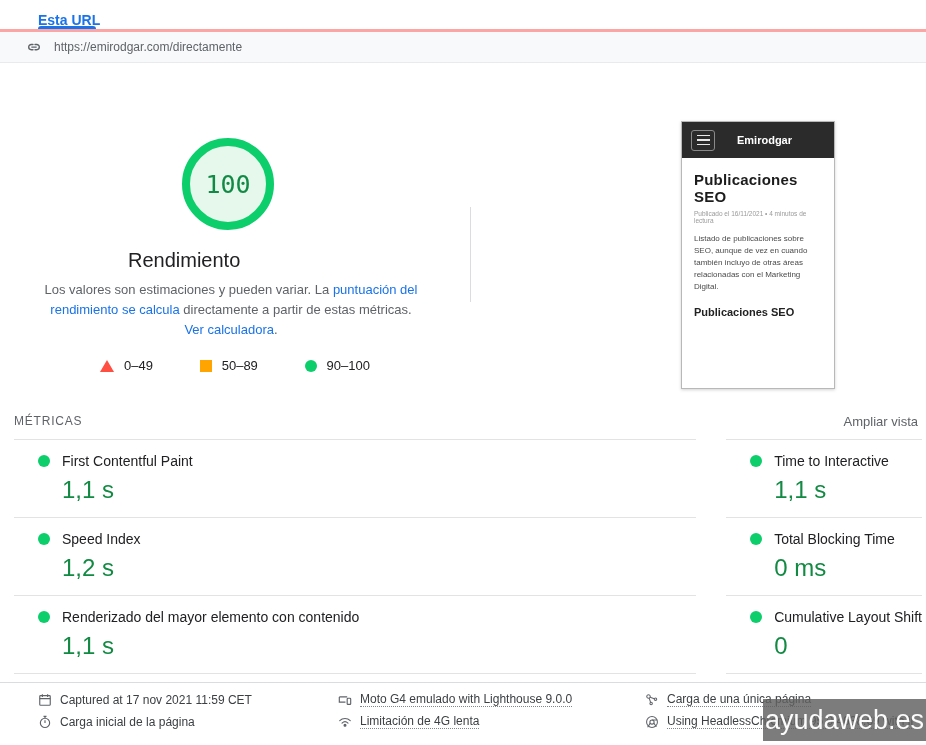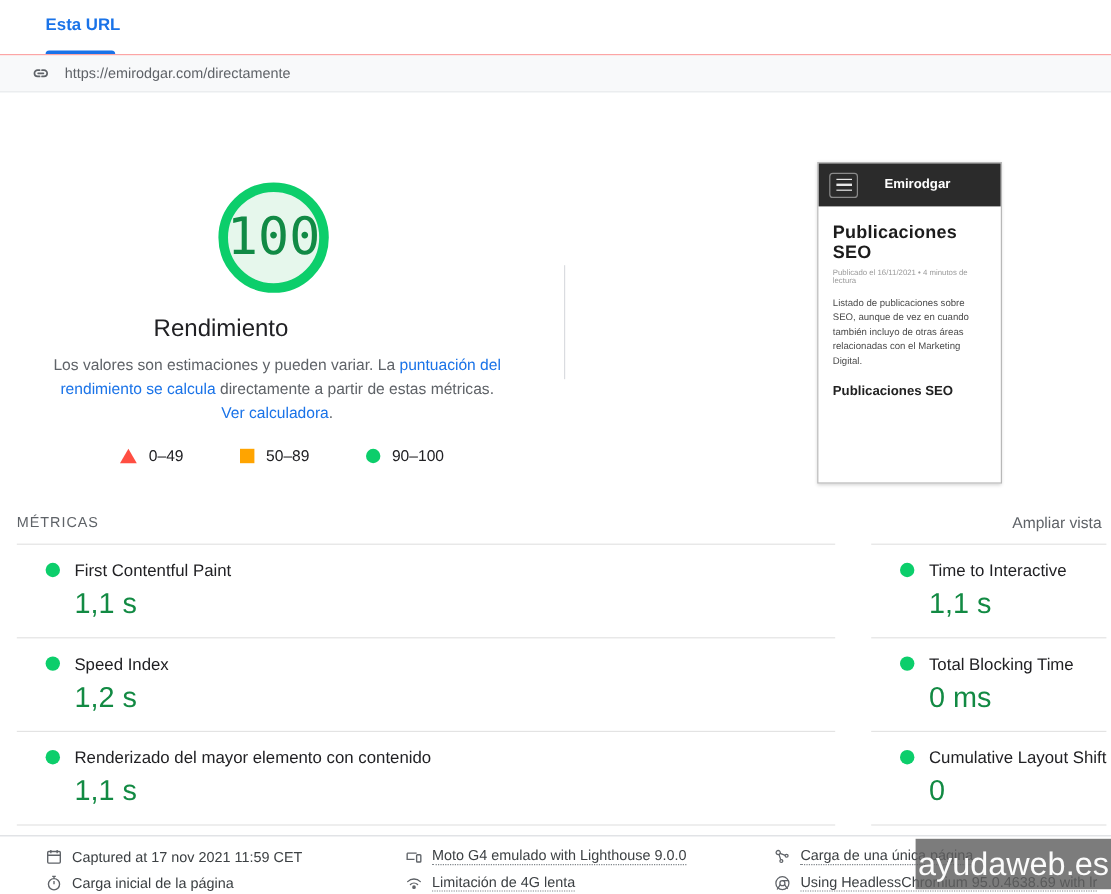--- a/index.html
+++ b/index.html
@@ -1,32 +1,32 @@
 <!DOCTYPE html>
 <html><head>
 <meta charset="utf-8">
 <style>
   * { margin:0; padding:0; box-sizing:border-box; }
   html,body { width:926px; height:745px; background:#fff; font-family:"Liberation Sans", sans-serif; overflow:hidden; position:relative; }
 
   
-  .tabbar { height:46px; border-bottom:1px solid #fca5a5; position:relative;padding-left:40px; }
+  .tabbar { height:32px; border-bottom:3px solid #fca5a5; position:relative;padding-left:40px; }
   .tab { position:absolute; left:38px; top:12px; font-size:14px; font-weight:bold; color:#1a73e8; cursor:pointer; }
   .tab-underline { position:absolute; left:38px; bottom:0; width:58px; height:3px; background:#1a73e8; border-radius:3px 3px 0 0; }
 
   
   .urlbar { height:31px; background:#f8f9fa; border-bottom:1px solid #e8eaed; display:flex; align-items:center; padding-left:26px; }
   .urlbar svg { flex:0 0 auto; }
   .urlbar a { font-size:12px; color:#5f6368; margin-left:12px; text-decoration:none; }
 
   
   .main { position:relative; height:346px; }
   .gauge { position:absolute; left:182px; top:75px; width:92px; height:92px; border-radius:50%;
            border:8px solid #0cce6b; background:#e6f7ec; display:flex; align-items:center; justify-content:center; }
-  .gauge .score { font-family:"DejaVu Sans Mono", monospace; font-size:43px; color:#118a45; }
+  .gauge .score { font-family:"DejaVu Sans Mono", monospace; font-size:25px; color:#118a45; }
   .gauge-label { position:absolute; left:128px; top:186px; width:200px; text-align:left; font-size:20px; color:#212124; }
   .desc { position:absolute; left:42px; top:217px; width:378px; text-align:center; font-size:13px; line-height:20px; color:#5f6368; }
   .desc a { color:#1a73e8; text-decoration:none; }
   .legend { position:absolute; left:100px; top:295px; width:270px; display:flex; justify-content:space-between; }
   .legend-item { display:flex; align-items:center; font-size:13px; color:#212124; }
   .lg-shape { margin-right:10px; display:inline-block; }
   .lg-triangle { width:0; height:0; border-left:7px solid transparent; border-right:7px solid transparent; border-bottom:12px solid #ff4e42; }
   .lg-square { width:12px; height:12px; background:#ffa400; }
   .lg-circle { width:12px; height:12px; border-radius:50%; background:#0cce6b; }
   .vdivider { position:absolute; left:470px; top:144px; width:1px; height:95px; background:#dadce0; }

